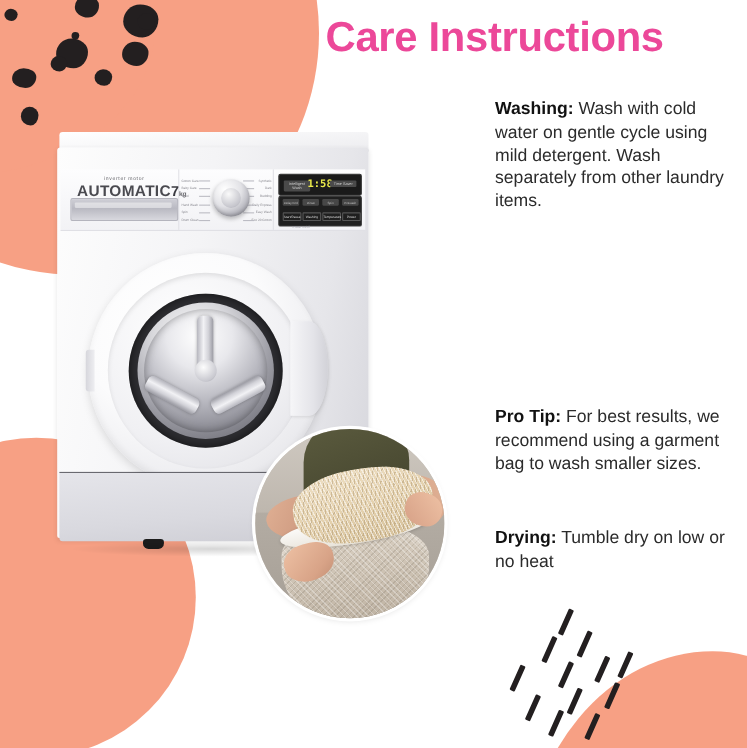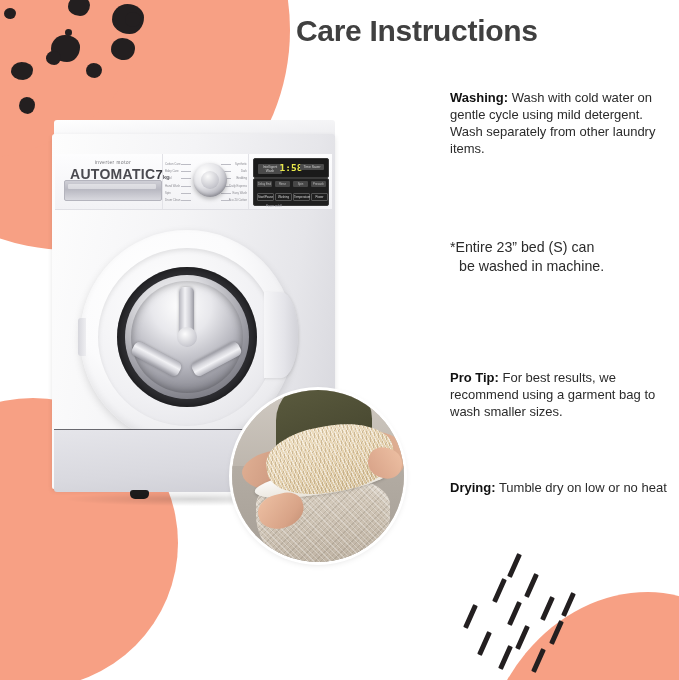--- a/index.html
+++ b/index.html
@@ -77,32 +77,32 @@
     border-radius: 1px;
     transform: rotate(24deg);
   }
 
   
   .title {
     position: absolute;
     left: 296px;
     top: 14px;
     width: 370px;
-    font-size: 30px;
+    font-size: 38px;
     font-weight: bold;
-    color: #404040;
+    color: #ec4899;
     letter-spacing: -0.3px;
     line-height: 1.1;
     white-space: nowrap;
   }
 
   
   .txt-col { position: absolute; left: 450px; width: 222px; }
   .para {
-    font-size: 13px;
+    font-size: 16px;
     line-height: 1.30;
     color: #2b2b2b;
     font-weight: 350;
   }
   .para b { font-weight: bold; color: #111; }
   .foot {
     font-size: 14.2px;
     line-height: 1.35;
     color: #2b2b2b;
   }
@@ -556,26 +556,20 @@
     <div class="ph-hand-l"></div>
     <div class="ph-hand-r"></div>
   </div>
 
   <div class="txt-col p-washing">
     <p class="para" style="margin:0;">
       <b>Washing:</b><span> Wash with cold water on gentle cycle using mild detergent. Wash separately from other laundry items.</span>
     </p>
   </div>
 
-  <div class="txt-col p-foot">
-    <p class="foot" style="margin:0;">
-      <span>*Entire 23” bed (S) can</span>
-      <span class="ind">be washed in machine.</span>
-    </p>
-  </div>
 
   <div class="txt-col p-protip">
     <p class="para" style="margin:0;">
       <b>Pro Tip:</b><span> For best results, we recommend using a garment bag to wash smaller sizes.</span>
     </p>
   </div>
 
   <div class="txt-col p-drying">
     <p class="para" style="margin:0;">
       <b>Drying:</b><span> Tumble dry on low or no heat</span>

